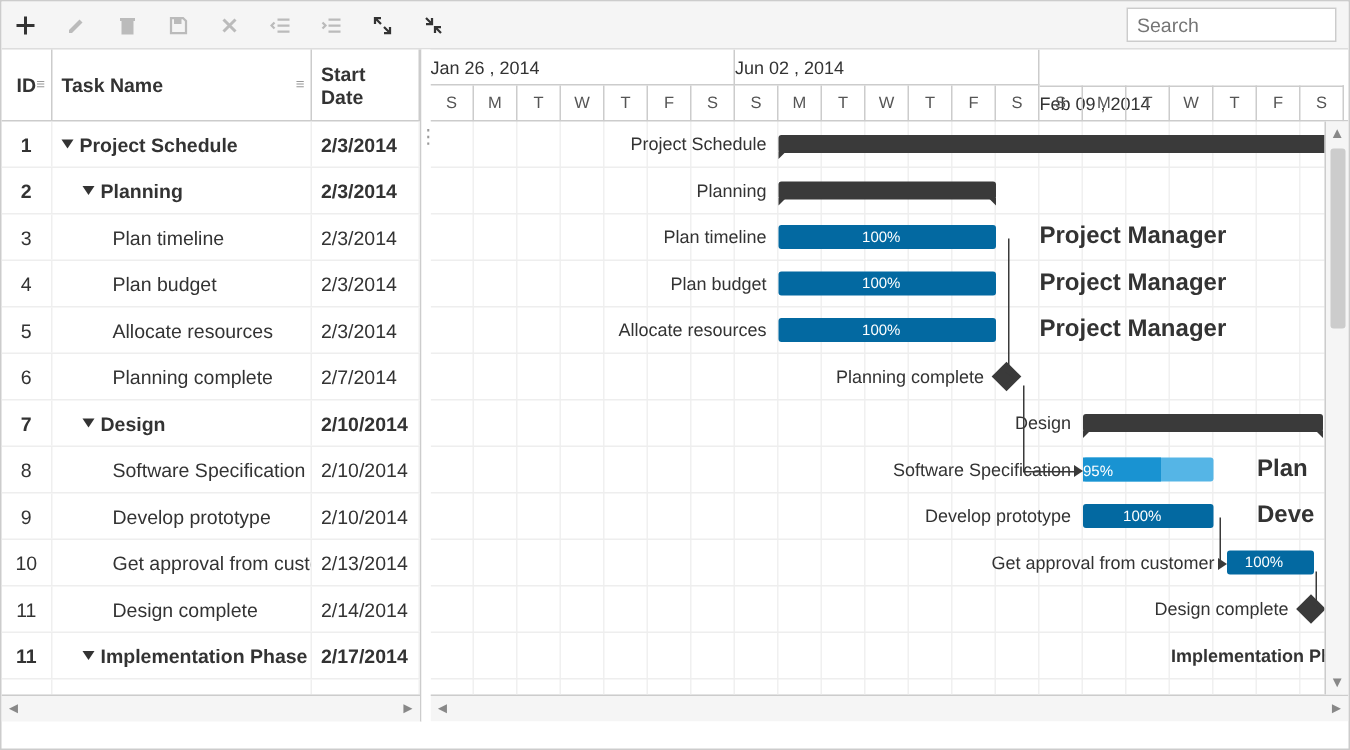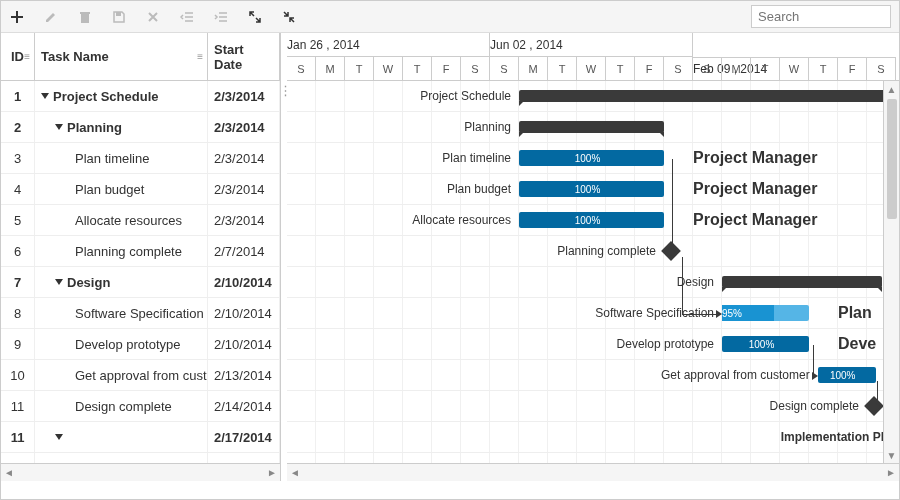--- a/index.html
+++ b/index.html
@@ -205,20 +205,21 @@
           <div class="col col-id">11</div>
           <div class="col col-task indent-2">
             <span>Design complete</span>
           </div>
           <div class="col col-date">2/14/2014</div>
         </div>
         <div class="grid-row bold">
           <div class="col col-id">11</div>
           <div class="col col-task indent-1">
             <span class="tree-toggle"></span>
+            <span>Implementation Phase</span>
           </div>
           <div class="col col-date">2/17/2014</div>
         </div>
         <div class="grid-row bold">
           <div class="col col-id">13</div>
           <div class="col col-task indent-2">
             <span>Phase 1</span>
           </div>
           <div class="col col-date">2/17/2014</div>
         </div>

